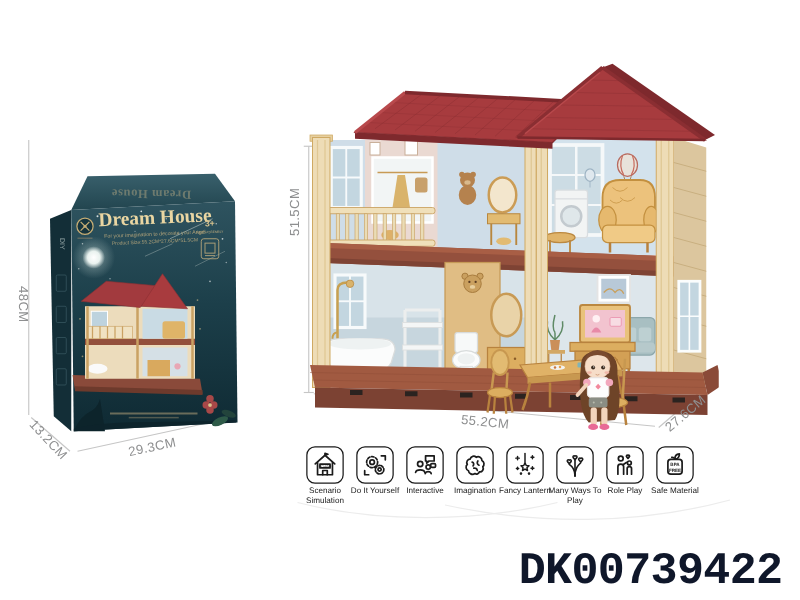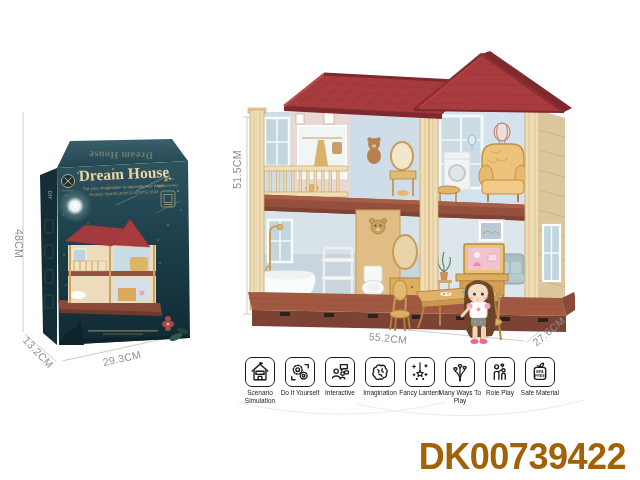--- a/index.html
+++ b/index.html
@@ -8,21 +8,21 @@
   .abs{position:absolute;}
   .dim-label{position:absolute;width:48px;height:13px;font-size:10.5px;color:#8e8f90;
              text-align:center;line-height:13px;letter-spacing:.3px;}
   .features{position:absolute;left:240px;top:357px;display:flex;}
   .feature{width:40px;display:flex;flex-direction:column;align-items:center;}
   .feature .icon-box{width:30px;height:30px;border:1.6px solid #1b1b1b;border-radius:7px;
                      display:flex;align-items:center;justify-content:center;box-sizing:border-box;background:#fff;}
   .feature .flabel{margin-top:2px;width:46px;margin-left:-3px;margin-right:-3px;
                    font-size:6.5px;line-height:1.25;color:#1a1a1a;text-align:center;}
   .code{position:absolute;right:14px;top:436px;font-size:36px;font-weight:bold;
-        color:#a16207;letter-spacing:-.5px;}
+        color:#0f172a;letter-spacing:-.5px;font-family:Liberation Mono, monospace;}
   svg text{font-family:"Liberation Sans",sans-serif;}
   text.serif{font-family:"Liberation Serif",serif;}
 </style>
 </head>
 <body>
 
 <div class="stage">
 
   <svg class="abs" style="left:0;top:0;" width="640" height="480" viewBox="0 0 640 480">
     <g stroke="#c6c6c6" stroke-width="0.9" fill="none">

